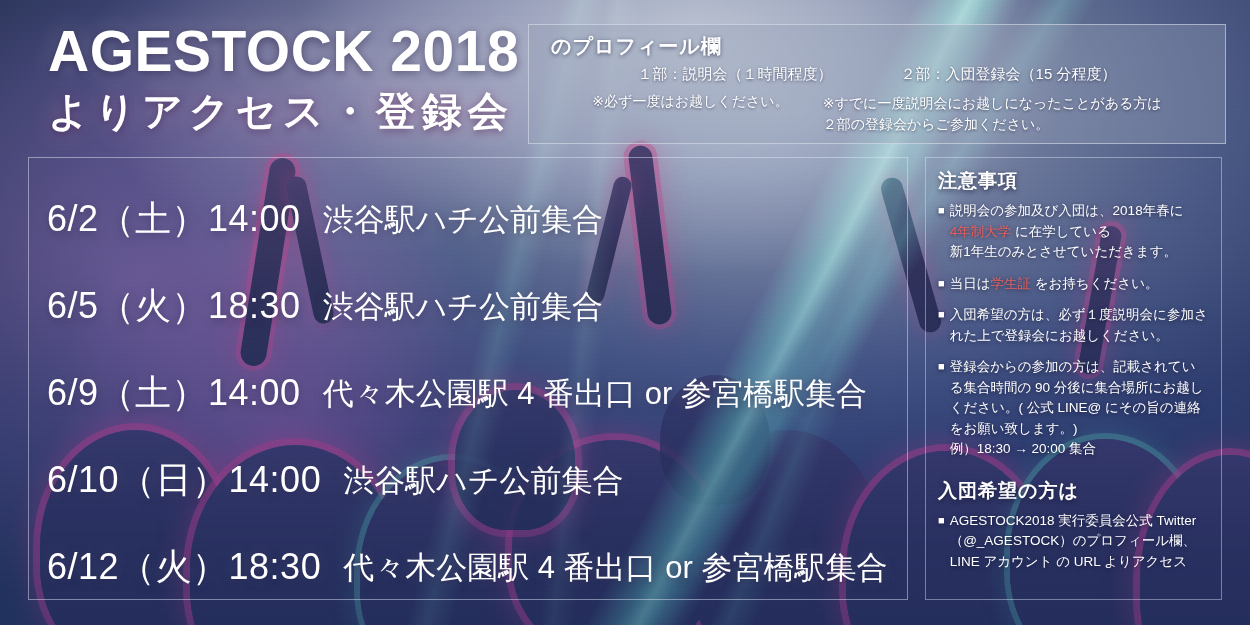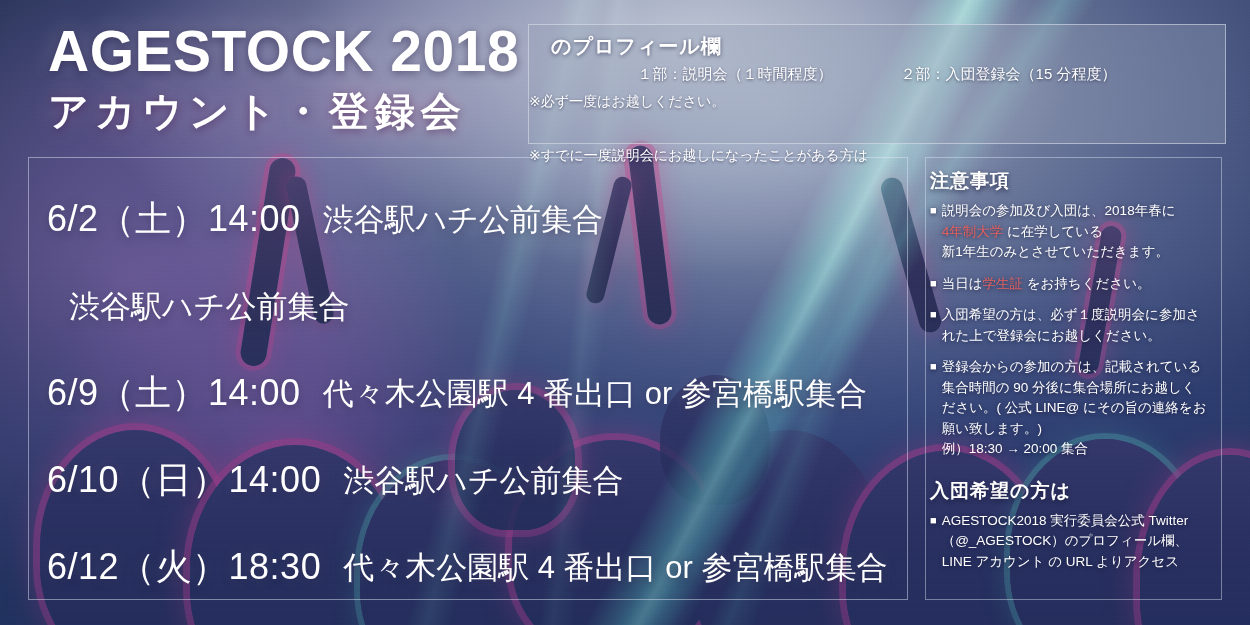--- a/index.html
+++ b/index.html
@@ -109,21 +109,21 @@
     text-shadow:0 1px 4px rgba(20,20,50,.6);
   }
   .flow-row{
     position:absolute; left:0; top:40px; width:100%;
     display:flex; justify-content:center; gap:68px;
     font-size:15px; text-shadow:0 1px 3px rgba(20,20,50,.6);
   }
   .flow-notes{
     position:absolute; left:0; top:68px; width:100%;
     display:flex; justify-content:center; gap:34px;
-    font-size:14px; text-shadow:0 1px 3px rgba(20,20,50,.6);flex-direction:column;
+    font-size:14px; text-shadow:0 1px 3px rgba(20,20,50,.6);
   }
   .flow-notes .n2{ text-align:left; line-height:1.5; }
 
   
   .schedule-frame{
     position:absolute; left:28px; top:157px; width:880px; height:443px;
     border:1px solid rgba(220,228,242,.5);
   }
   .sched-list{
     position:absolute; left:0; top:0; width:100%; height:100%;
@@ -134,21 +134,21 @@
     color:#fff; white-space:nowrap;
     text-shadow:0 2px 9px rgba(25,20,60,.55), 0 0 16px rgba(255,255,255,.18);
   }
   .sched-date{ font-size:36px; letter-spacing:.5px; }
   .sched-place{ font-size:31px; margin-left:22px; }
 
   
   .notice-frame{
     position:absolute; left:925px; top:157px; width:297px; height:443px;
     border:1px solid rgba(220,228,242,.45);
-    padding:10px 12px 0 4px; color:#fff;
+    padding:10px 12px 0 12px; color:#fff;
   }
   .notice-h{
     font-size:19px; font-weight:bold; letter-spacing:1px; margin-bottom:7px;
     text-shadow:0 2px 5px rgba(20,20,50,.7);
   }
   .notice-h.second{ margin-top:18px; }
   .notice-item{
     display:flex; font-size:13.5px; line-height:1.52; margin-bottom:11px;
     text-shadow:0 1px 4px rgba(20,20,50,.75);
   }
@@ -190,44 +190,46 @@
 
   <div class="bg-layer bg-laser"></div>
   <div class="bg-layer bg-laser2"></div>
   <div class="bg-layer bg-tint"></div>
   <div class="bg-layer bg-grain"></div>
 
   <div class="content">
 
     <div class="title-block">
       <div class="title-main">AGESTOCK 2018</div>
-      <div class="title-sub">アカウント・登録会</div>
+      <div class="title-sub">よりアクセス・登録会</div>
     </div>
 
     <div class="flow-box">
       <div class="flow-title">のプロフィール欄</div>
       <div class="flow-row">
         <span>１部：説明会（１時間程度）</span>
         <span>２部：入団登録会（15 分程度）</span>
       </div>
       <div class="flow-notes">
         <span class="n1">※必ず一度はお越しください。</span>
         <span class="n2">
           <span>※すでに一度説明会にお越しになったことがある方は</span><br>
+          <span>２部の登録会からご参加ください。</span>
         </span>
       </div>
     </div>
 
     <div class="schedule-frame">
       <div class="sched-list">
         <div class="sched-row">
           <span class="sched-date">6/2（土）14:00</span>
           <span class="sched-place">渋谷駅ハチ公前集合</span>
         </div>
         <div class="sched-row">
+          <span class="sched-date">6/5（火）18:30</span>
           <span class="sched-place">渋谷駅ハチ公前集合</span>
         </div>
         <div class="sched-row">
           <span class="sched-date">6/9（土）14:00</span>
           <span class="sched-place">代々木公園駅 4 番出口 or 参宮橋駅集合</span>
         </div>
         <div class="sched-row">
           <span class="sched-date">6/10（日）14:00</span>
           <span class="sched-place">渋谷駅ハチ公前集合</span>
         </div>

